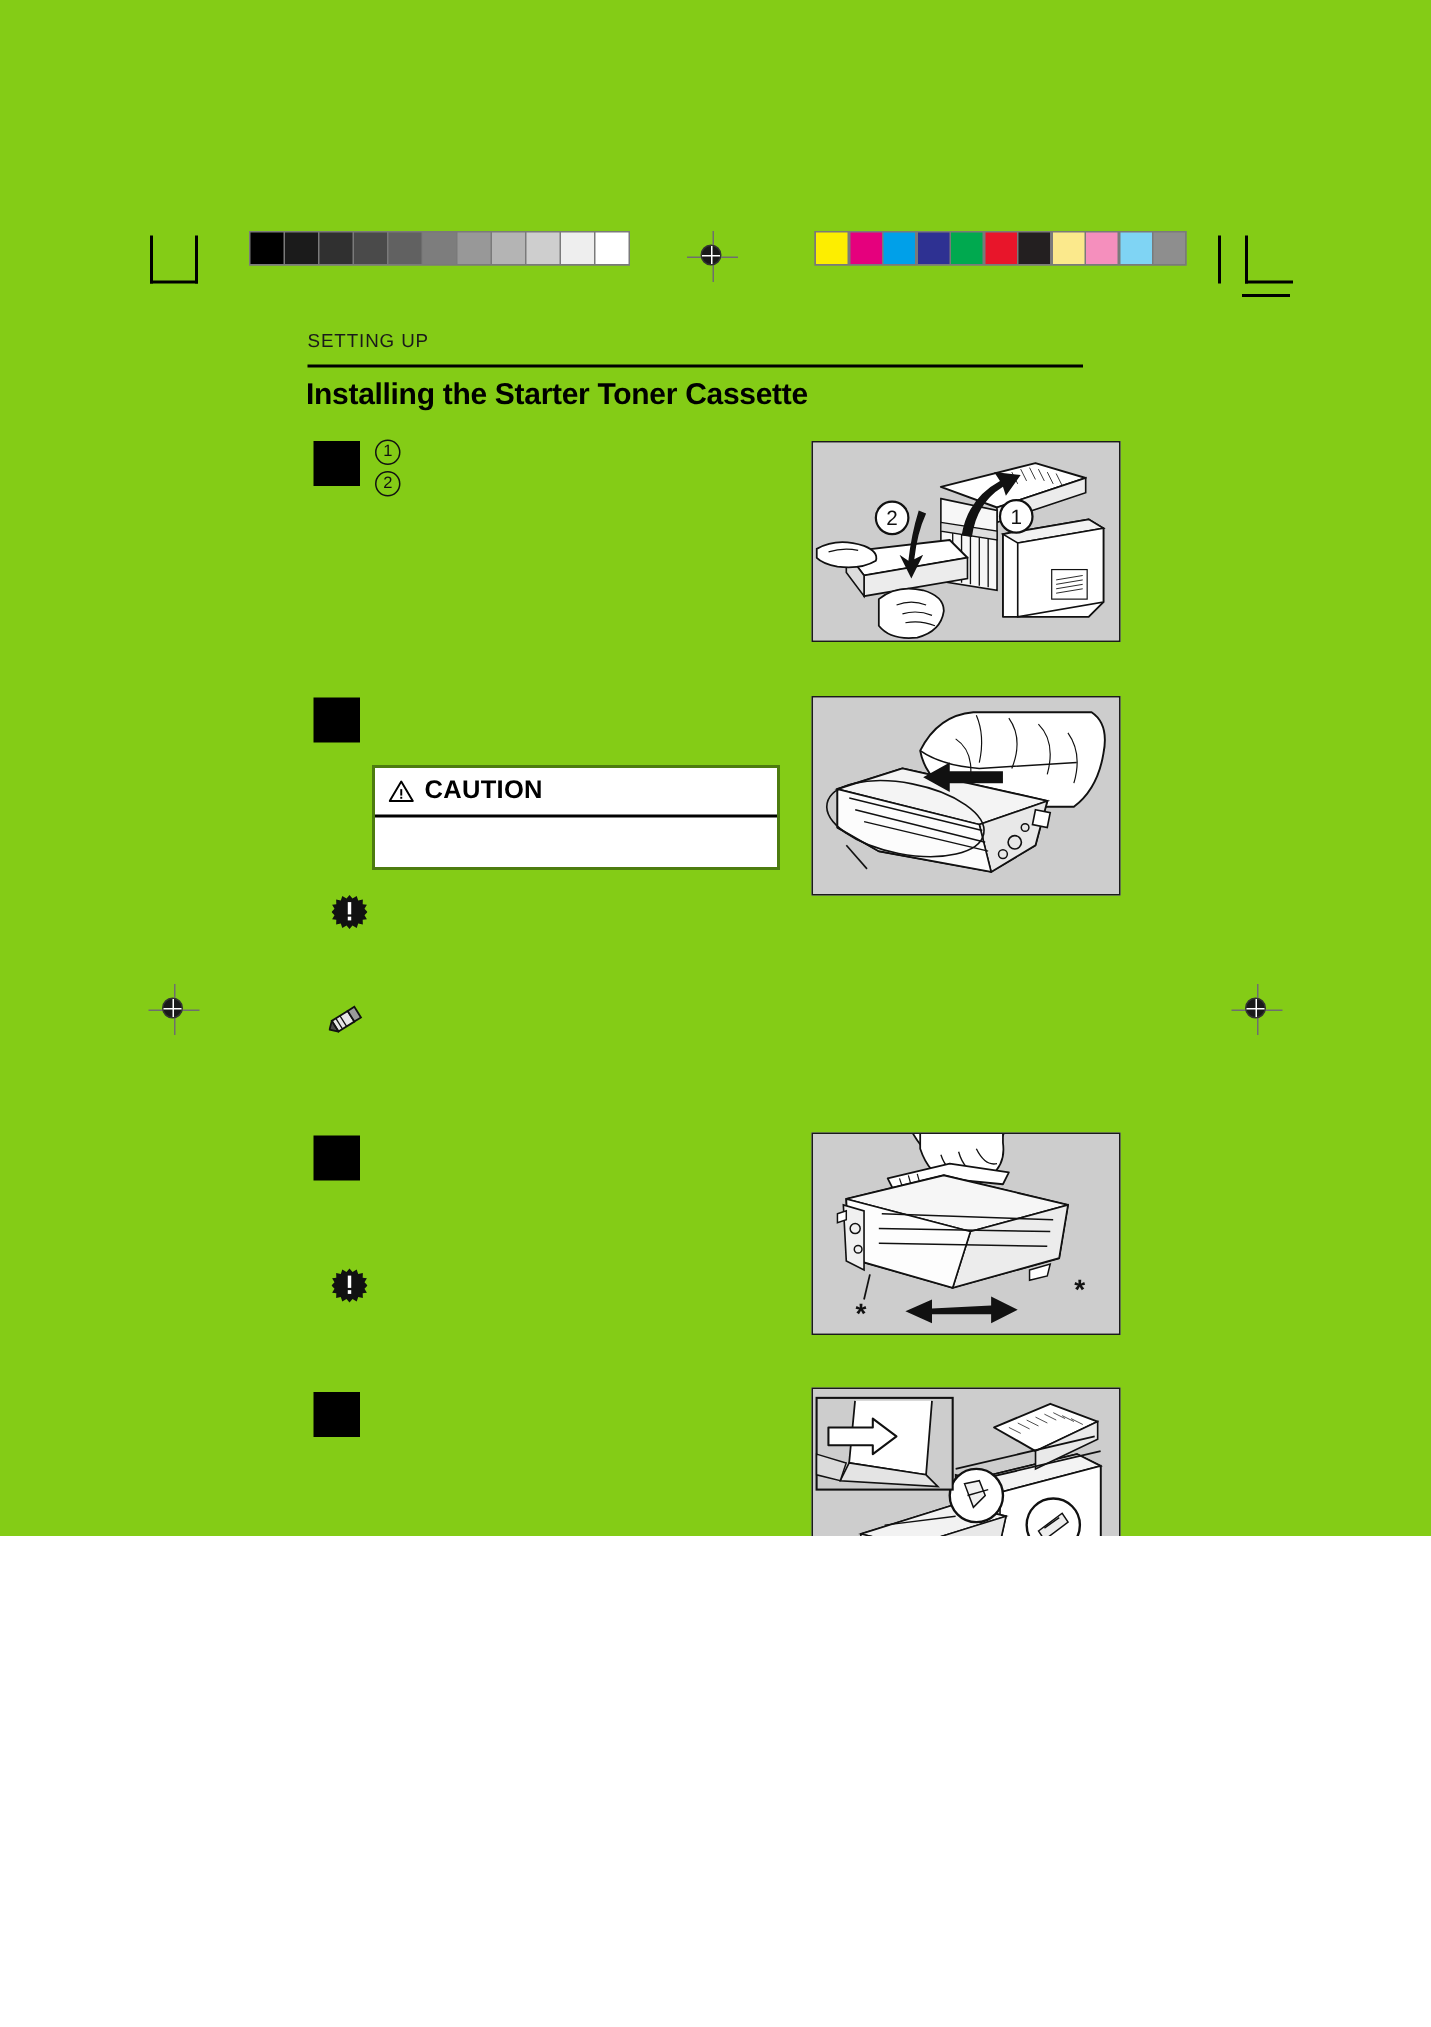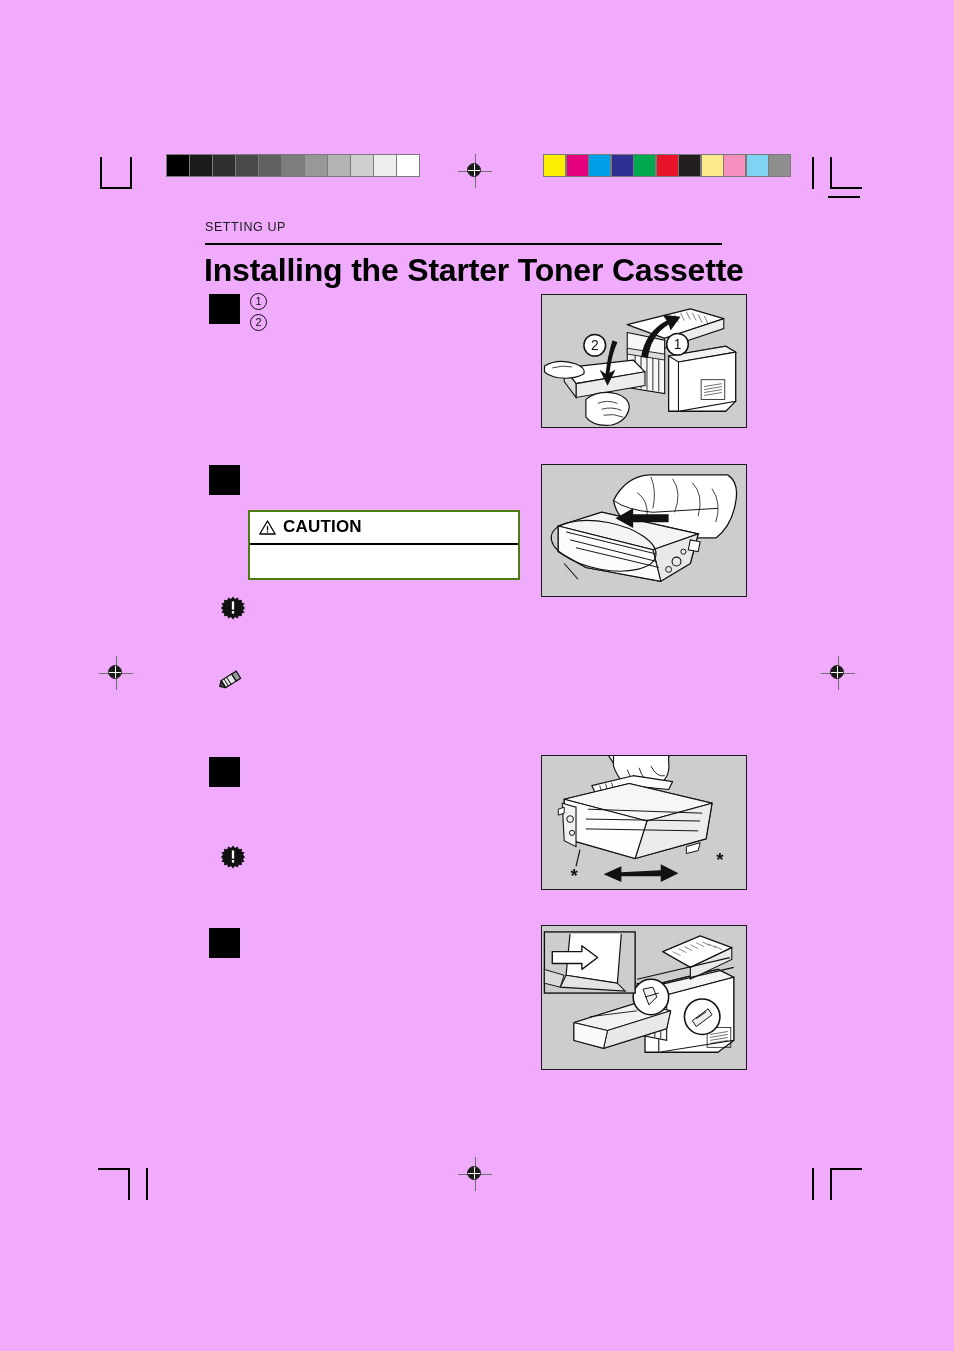--- a/index.html
+++ b/index.html
@@ -7,22 +7,22 @@
     padding: 0;
     background: #ffffff;
   }
   body {
     font-family: "Liberation Sans", sans-serif;
     -webkit-font-smoothing: antialiased;
   }
   #page {
     position: relative;
     width: 954px;
-    height: 1351px;
-    background: #f0abfc;
+    height: 1024px;
+    background: #84cc16;
     overflow: hidden;
   }
 
   
   .crop-mark { position: absolute; background: #000; }
   .reg-target {
     position: absolute;
     width: 34px; height: 34px;
   }
   .reg-target .ring {
@@ -82,21 +82,21 @@
     left: 205px;
     top: 243px;
     width: 517px;
     height: 2.4px;
     background: #000;
   }
   .doc-title {
     position: absolute;
     left: 204px;
     top: 252px;
-    font-size: 32px;
+    font-size: 20px;
     font-weight: bold;
     color: #000;
     letter-spacing: -0.2px;
     font-family: "Liberation Sans", sans-serif;
   }
 
   
   .step-block {
     position: absolute;
     width: 31px;

